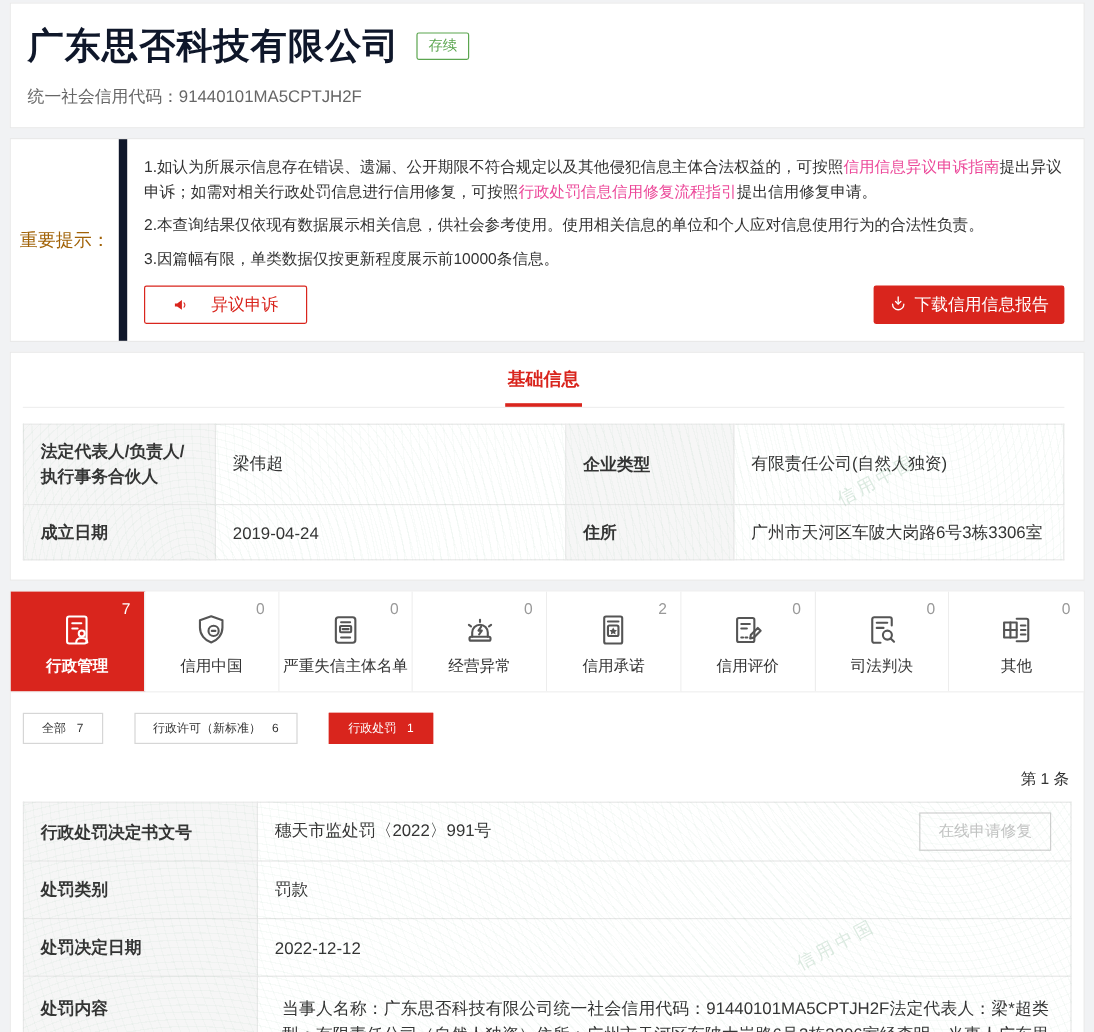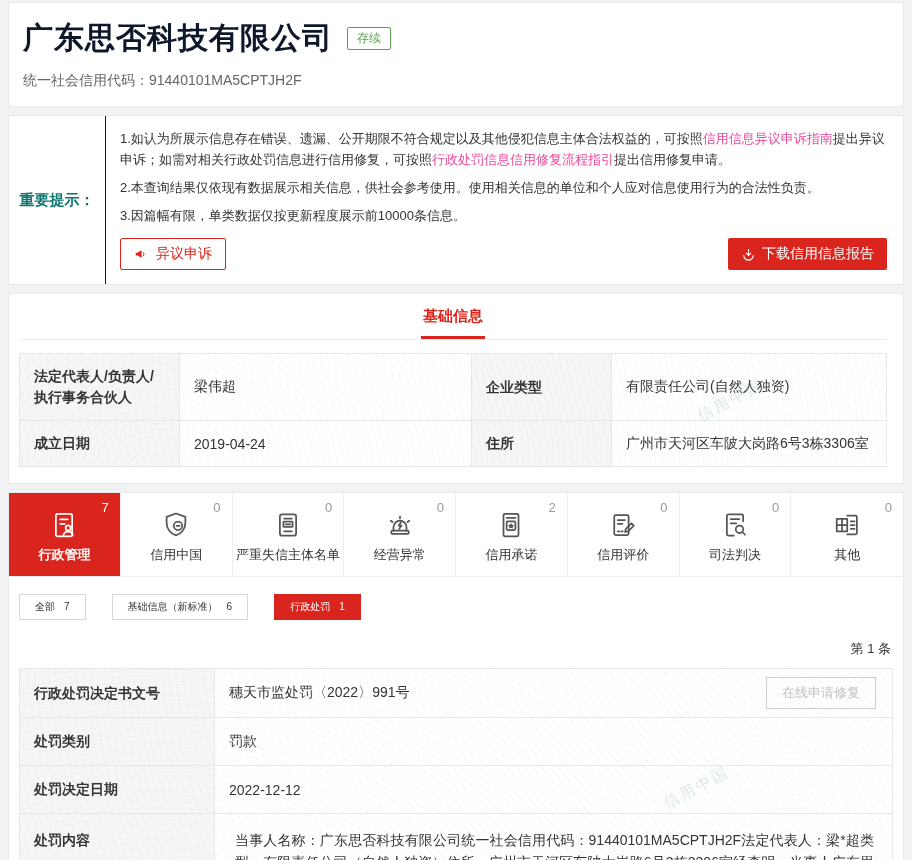--- a/index.html
+++ b/index.html
@@ -20,33 +20,33 @@
   .status-badge {
     margin-left:14px; font-size:12px; color:#5ba54f;
     border:1px solid #5ba54f; padding:2px 9px; border-radius:2px; background:#fff;
   }
   .credit-code { margin:13px 0 0 8px; font-size:14px; color:#666; }
 
   
   .notice { display:flex; }
   .notice-label {
     flex:0 0 97px; display:flex; align-items:center; justify-content:center;
-    color:#0f766e; font-weight:bold; font-size:15px; border-right:1px solid #0f172a;
+    color:#a16207; font-weight:normal; font-size:15px; border-right:7px solid #0f172a;
   }
   .notice-body { flex:1; padding:12px 16px 14px 14px; }
   .notice-body p { margin:0 0 7px 0; font-size:13px; line-height:21px; color:#333; }
   .notice-body a { color:#ec4899; text-decoration:none; }
   .notice-btn-row { display:flex; align-items:center; margin-top:12px; }
   .btn-appeal {
-    display:inline-flex; align-items:center; gap:8px;
+    display:inline-flex; align-items:center; gap:18px;
     border:1px solid #d9251d; color:#d9251d; background:#fff;
-    font-size:14px; padding:6px 13px; cursor:pointer; border-radius:2px;
+    font-size:14px; padding:6px 23px; cursor:pointer; border-radius:2px;
   }
   .btn-download {
-    margin-left:auto; display:inline-flex; align-items:center; gap:6px;
+    margin-left:auto; display:inline-flex; align-items:flex-start; gap:6px;
     background:#d9251d; color:#fff; border:none;
     font-size:14px; padding:7px 13px; cursor:pointer; border-radius:2px;
   }
 
   
   .basic { padding:13px 16px 16px 10px; }
   .section-tabs { border-bottom:1px solid #efefef; padding-left:0;text-align:center; }
   .section-tab {
     display:inline-block; color:#d9251d; font-size:15px; font-weight:bold;
     padding:0 2px 10px 2px; border-bottom:3px solid #d9251d;
@@ -284,21 +284,21 @@
               <line x1="15" y1="12" x2="18" y2="12"></line>
               <line x1="15" y1="15" x2="18" y2="15"></line>
             </svg>
         </span>
         <span class="tab-label">其他</span>
       </div>
     </div>
 
     <div class="sub-tabs">
       <button class="sub-tab"><span>全部</span><span class="cnt">7</span></button>
-      <button class="sub-tab"><span>基础信息（新标准）</span><span class="cnt">6</span></button>
+      <button class="sub-tab"><span>行政许可（新标准）</span><span class="cnt">6</span></button>
       <button class="sub-tab active"><span>行政处罚</span><span class="cnt">1</span></button>
     </div>
 
     <div class="record-index">第 1 条</div>
 
     <div class="record-table-wrap">
       <table class="record">
         <tbody>
             <tr>
           <td class="lbl">行政处罚决定书文号</td>

